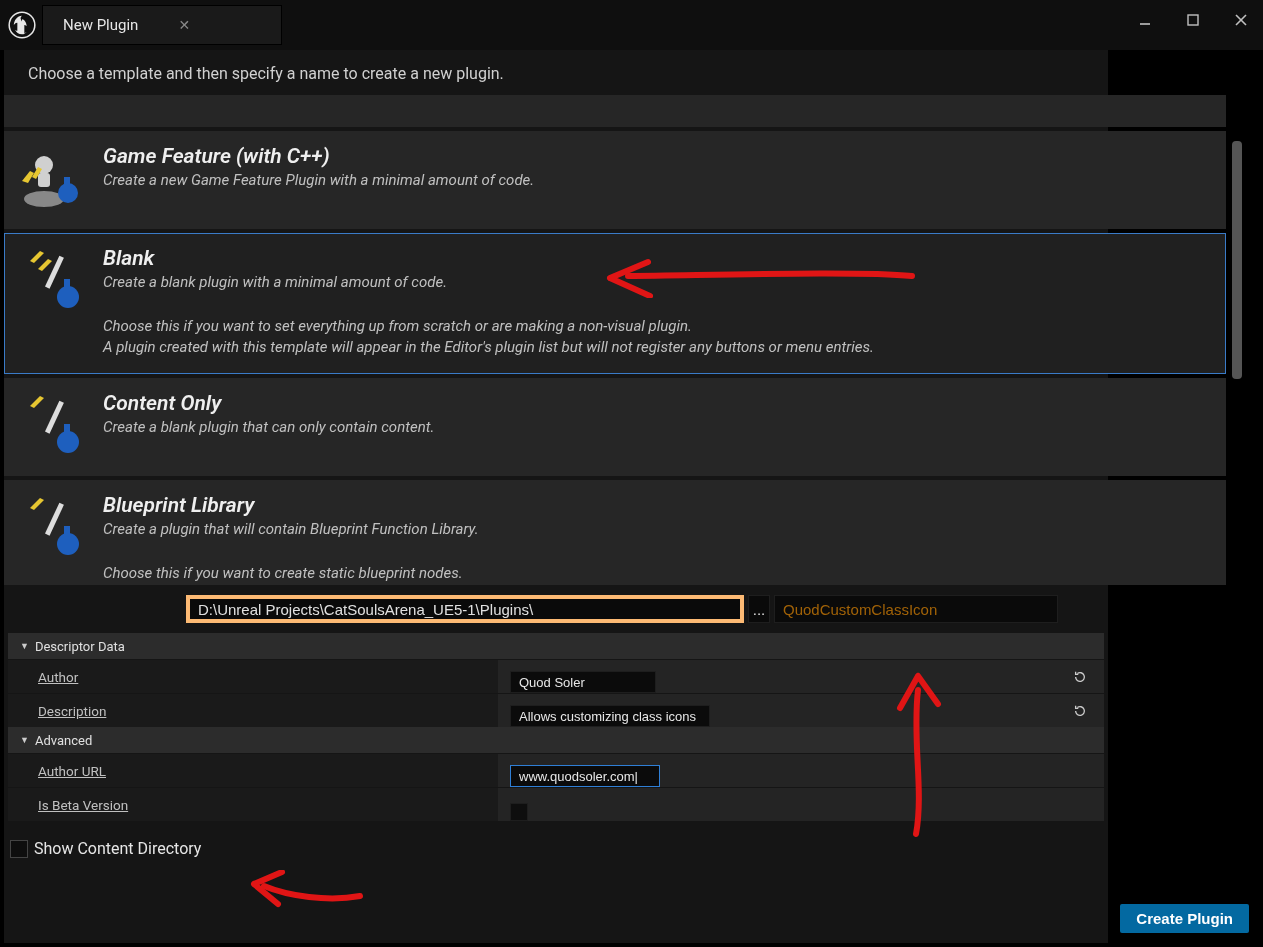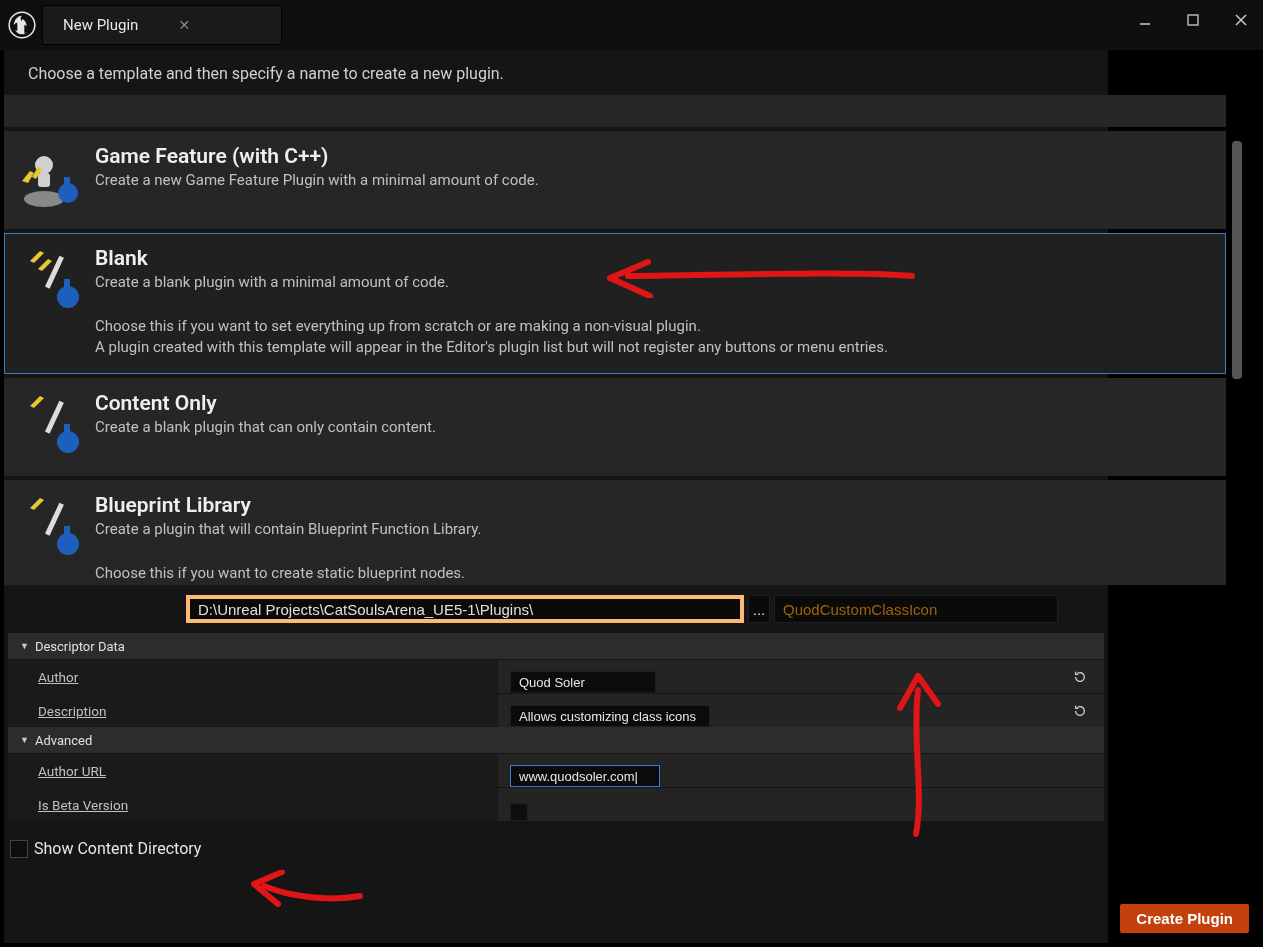--- a/index.html
+++ b/index.html
@@ -56,21 +56,22 @@
     margin: 0 auto;
     overflow:hidden;
   }
   .templates { width: 1222px; }
   .tpl {
     background: #262626;
     border: 1px solid #262626;
     margin-bottom: 4px;
     padding: 12px 14px 14px 14px;
     display:flex;
-    gap: 8px;
+    gap: 16px;
+    font-style: italic;
   }
   .tpl.partial-top { height: 32px; padding-top:0; padding-bottom:0; align-items:flex-end;}
   .tpl.selected { border: 1px solid #3a7bc8; background:#202020; }
   .tpl-icon { width: 68px; height: 70px; flex:0 0 68px; display:flex; align-items:center; justify-content:center;}
   .tpl-body { flex:1; }
   .tpl-title { color:#efefef; font-size: 21px; font-weight:600; margin-bottom:2px;}
   .tpl-desc { color:#c0c0c0; font-size: 15px; line-height:1.45; white-space:pre-line;}
 
   .scroll-track { position:absolute; right:0; top:46px; width:10px; height:238px; background:#555; border-radius:4px;}
 
@@ -113,21 +114,21 @@
   .val-check { width:18px; height:18px; background:#0e0e0e; border:1px solid #1e1e1e; cursor:pointer;}
 
   
   .bottom-row {
     display:flex; align-items:center; justify-content:space-between;
     padding: 18px 10px 0 6px;
   }
   .show-content { display:flex; align-items:center; gap:6px; color:#e6e6e6; font-size:16px;}
   .show-content-check { width:18px; height:18px; background:#0e0e0e; border:1px solid #444; cursor:pointer;}
   .create-btn {
-    background:#c2410c; color:#fff; font-size:15px; font-weight:600;
+    background:#0369a1; color:#fff; font-size:15px; font-weight:600;
     border:none; padding:6px 16px; cursor:pointer; border-radius:2px;
     position:absolute; right:14px; bottom:14px;
   }
 
   
   .anno { position:absolute; pointer-events:none; }
 </style>
 </head>
 <body>
 

